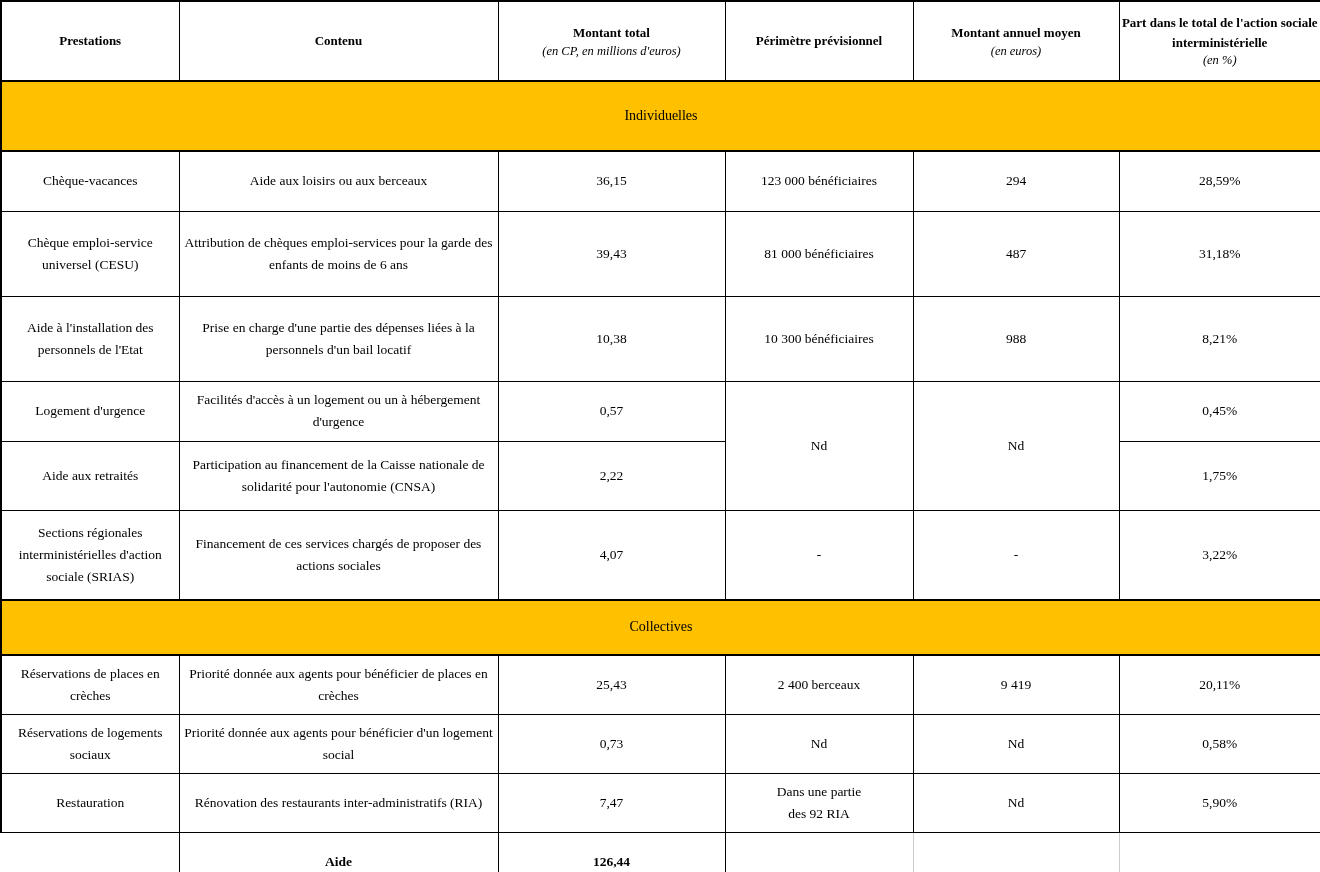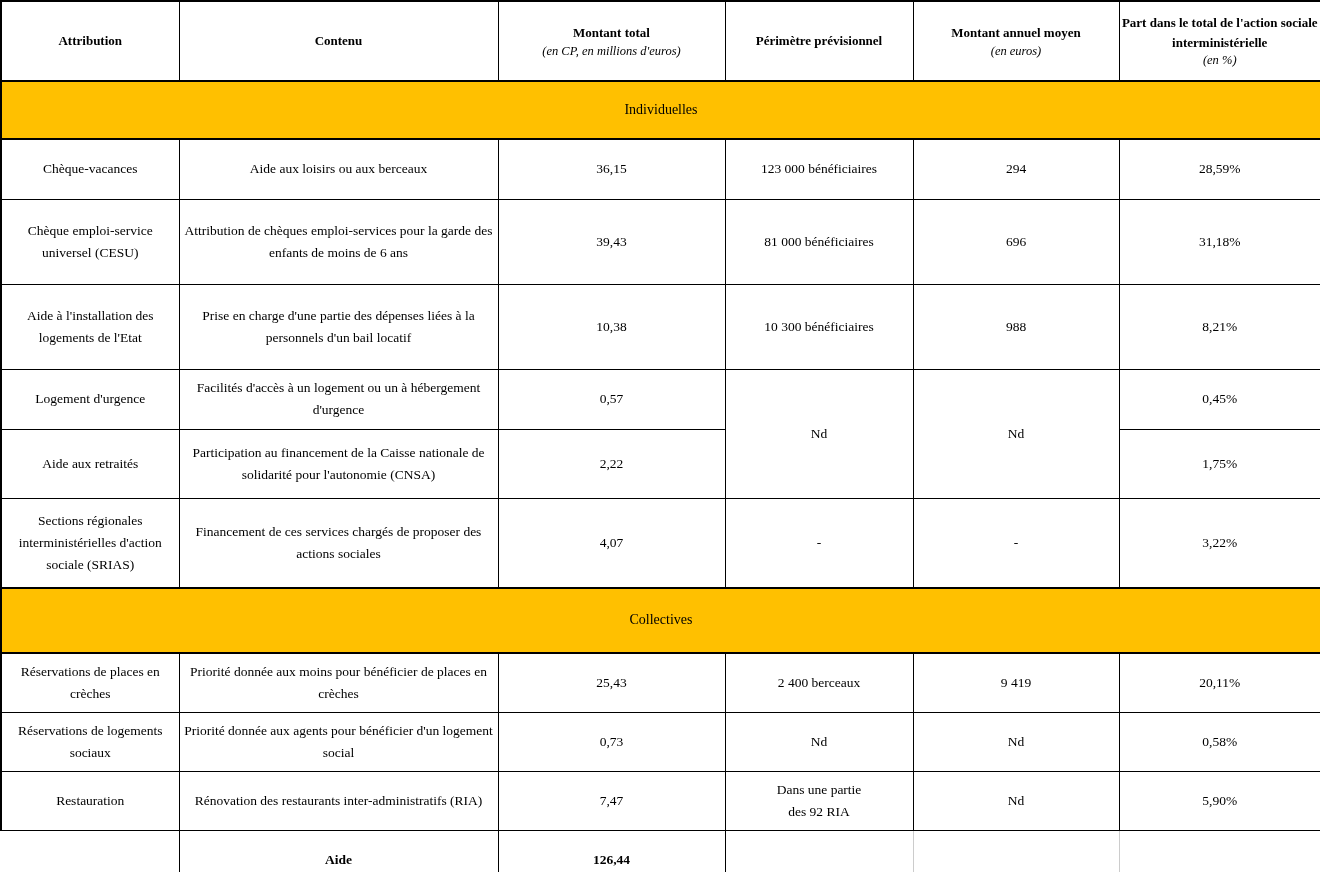--- a/index.html
+++ b/index.html
@@ -31,23 +31,23 @@
   .ht { font-weight: bold; }
   .hs { font-style: italic; font-weight: normal; font-size: 12.5px; line-height: 1.3; }
   
   .t tr.sec td {
     background: #FFC000;
     font-size: 14px;
     border-top-width: 2px;
     border-bottom-width: 2px;
   }
   
-  .rh80 { height: 80px; } .rh58 { height: 58px; } .rh60 { height: 60px; }
+  .rh80 { height: 80px; } .rh58 { height: 70px; } .rh60 { height: 60px; }
   .rh85 { height: 85px; } .rh69 { height: 69px; } .rh81 { height: 90px; }
-  .rh57 { height: 65px; } .rh59 { height: 59px; }
+  .rh57 { height: 55px; } .rh59 { height: 59px; }
   
   .t td.b { font-weight: bold; border-bottom-width: 2px; }
   .t td.blank { border-left: none; border-bottom: none; border-right: 1px solid #000; }
   .t td.ghost { border: 1px solid #cccccc; border-top: none; }
   .t td.ghost.last { border-right: 1px solid #cccccc; }
   .preline { white-space: pre-line; }
 </style>
 </head>
 <body>
 
@@ -57,21 +57,21 @@
       <col style="width:319px">
       <col style="width:227px">
     <col style="width:188px">
       <col style="width:206px">
       <col style="width:202px">
   </colgroup>
 
   <tbody>
       <tr class="hdr rh80">
     <th>
-          <div class="ht">Attribution</div>
+          <div class="ht">Prestations</div>
         </th>
     <th>
           <div class="ht">Contenu</div>
         </th>
     <th>
       <div class="ht">Montant total</div>
       <div class="hs">(en CP, en millions d'euros)</div>
     </th>
     <th>
           <div class="ht">Périmètre prévisionnel</div>
@@ -96,25 +96,25 @@
     <td>36,15</td>
     <td>123 000 bénéficiaires</td>
     <td>294</td>
     <td>28,59%</td>
   </tr>
   <tr class="rh85">
     <td>Chèque emploi-service universel (CESU)</td>
     <td>Attribution de chèques emploi-services pour la garde des enfants de moins de 6 ans</td>
     <td>39,43</td>
     <td>81 000 bénéficiaires</td>
-    <td>696</td>
+    <td>487</td>
     <td>31,18%</td>
   </tr>
   <tr class="rh85">
-    <td>Aide à l'installation des logements de l'Etat</td>
+    <td>Aide à l'installation des personnels de l'Etat</td>
     <td>Prise en charge d'une partie des dépenses liées à la personnels d'un bail locatif</td>
     <td>10,38</td>
     <td>10 300 bénéficiaires</td>
     <td>988</td>
     <td>8,21%</td>
   </tr>
   <tr class="rh60">
     <td>Logement d'urgence</td>
     <td>Facilités d'accès à un logement ou un à hébergement d'urgence</td>
     <td>0,57</td>
@@ -136,21 +136,21 @@
     <td>-</td>
     <td>3,22%</td>
   </tr>
 
   <tr class="sec rh57">
     <td colspan="6">Collectives</td>
   </tr>
 
   <tr class="rh59">
     <td>Réservations de places en crèches</td>
-    <td>Priorité donnée aux moins pour bénéficier de places en crèches</td>
+    <td>Priorité donnée aux agents pour bénéficier de places en crèches</td>
     <td>25,43</td>
     <td>2 400 berceaux</td>
     <td>9 419</td>
     <td>20,11%</td>
   </tr>
   <tr class="rh59">
     <td>Réservations de logements sociaux</td>
     <td>Priorité donnée aux agents pour bénéficier d'un logement social</td>
     <td>0,73</td>
     <td>Nd</td>

